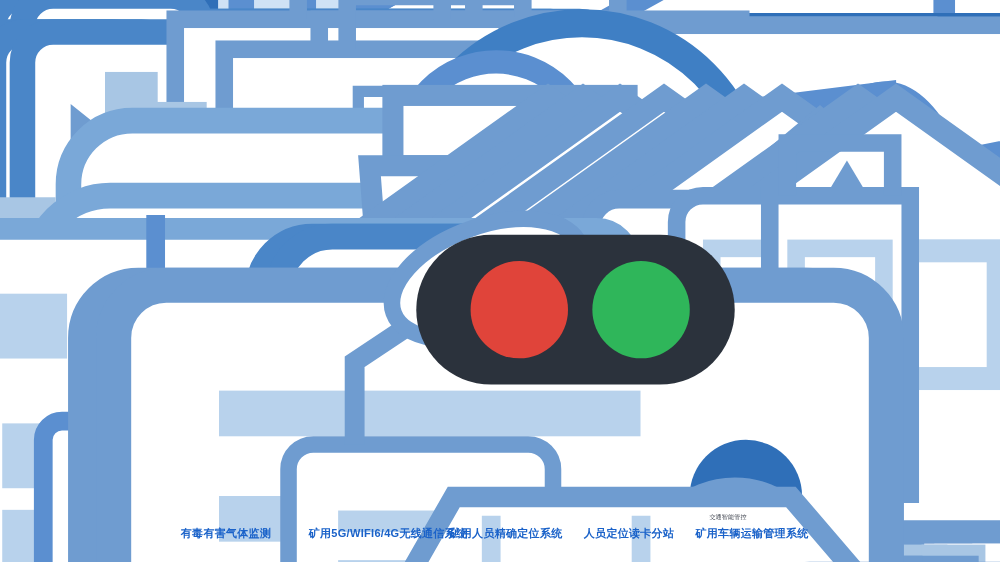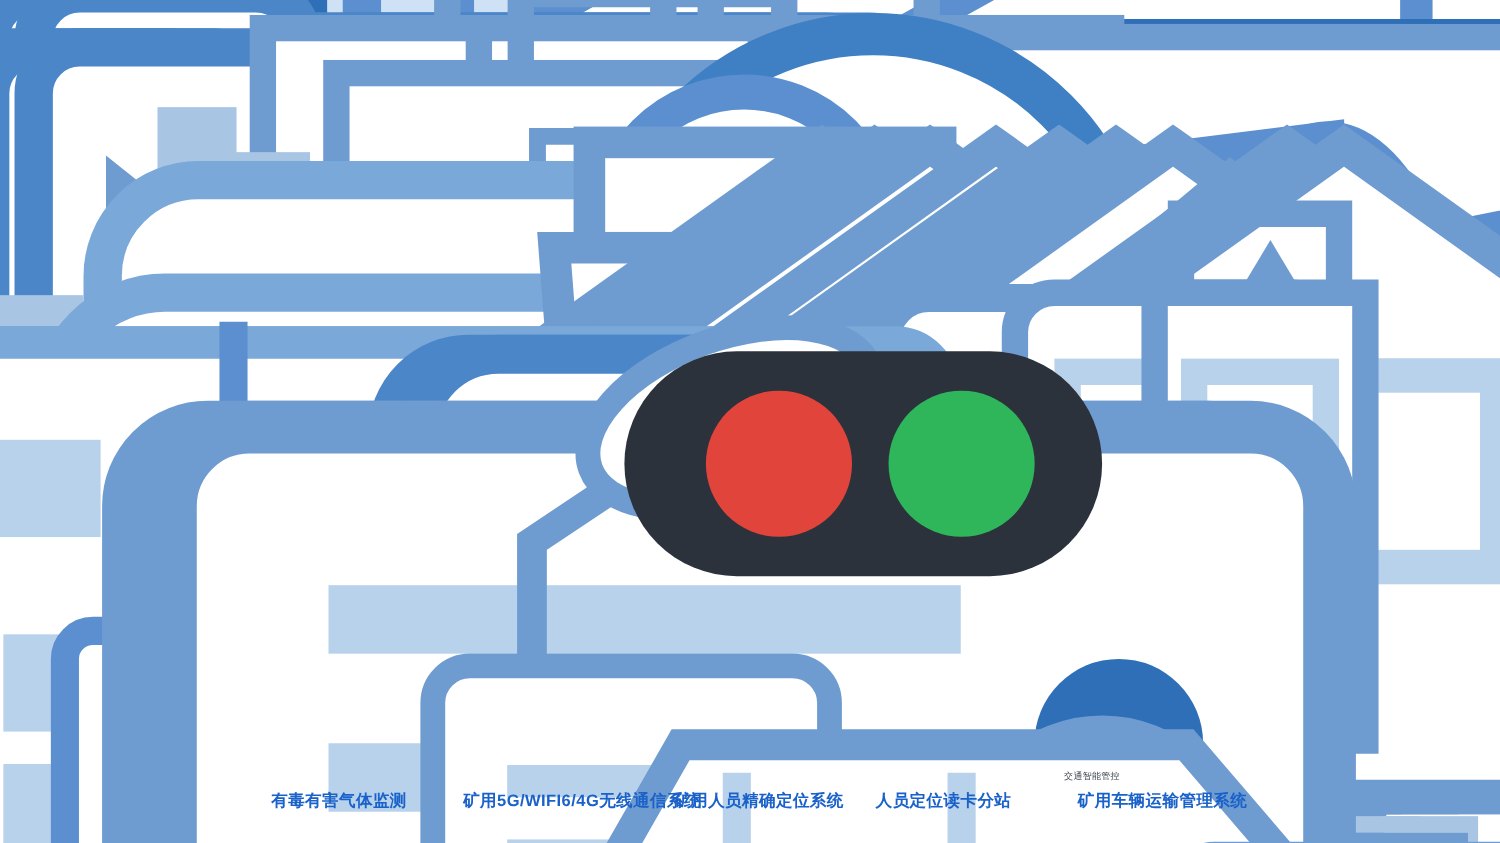--- a/index.html
+++ b/index.html
@@ -1090,15 +1090,15 @@
       <circle cx="15" cy="24" r="2.6" fill="#fff" stroke="#6f9cd0" stroke-width="1.1"></circle>
       <circle cx="36" cy="24" r="2.6" fill="#fff" stroke="#6f9cd0" stroke-width="1.1"></circle>
     </svg>
   </div>
   <div class="lbl sm" style="left:728px;top:513px;">交通智能管控</div>
 
   <div class="title blue" style="left:226px;top:526px;">有毒有害气体监测</div>
   <div class="title blue" style="left:388px;top:526px;">矿用5G/WIFI6/4G无线通信系统</div>
   <div class="title blue" style="left:506px;top:526px;text-align:center;">矿用人员精确定位系统</div>
   <div class="title blue" style="left:629px;top:526px;">人员定位读卡分站</div>
-  <div class="title blue" style="left:775px;top:526px;">矿用车辆运输管理系统</div>
+  <div class="title blue" style="left:752px;top:526px;">矿用车辆运输管理系统</div>
 
 </div>
 
 </body></html>

